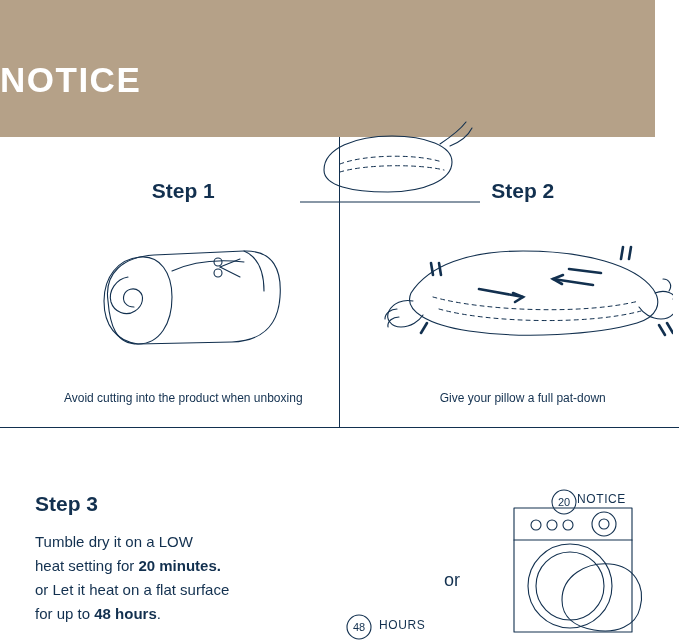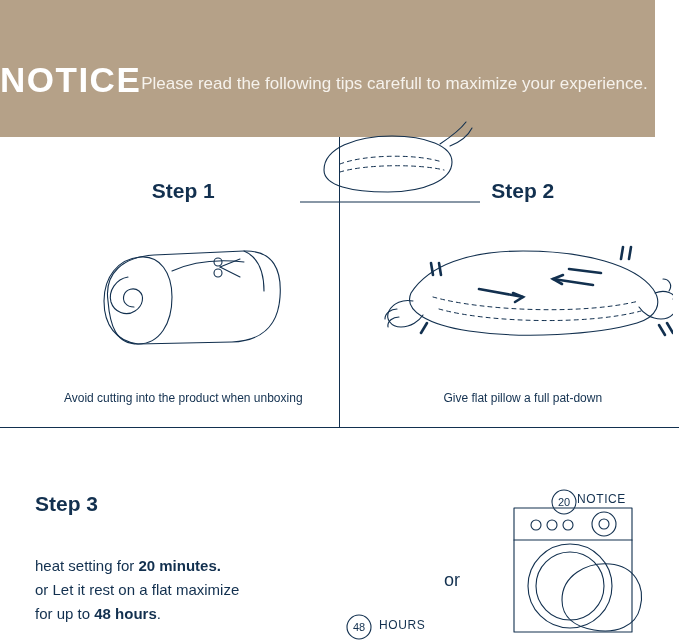--- a/index.html
+++ b/index.html
@@ -165,21 +165,20 @@
   .ln-t { fill: none; stroke: #12304f; stroke-width: 2.6; stroke-linecap: round; }
   .badge-txt { fill: #12304f; font-family: "Liberation Sans", sans-serif; font-size: 11px; }
 </style>
 </head>
 <body>
 
 <div class="page">
 
   <div class="header">
     <div class="header-title">NOTICE</div>
-    <div class="header-sub">Please read the following tips carefull to maximize your experience.</div>
   </div>
 
   <div class="steps-row">
 
     <div class="step-cell">
       <div class="step-title">Step 1</div>
       <div class="step-art">
         <svg width="230" height="130" viewBox="0 0 230 130">
           <path class="ln" d="M40 70 C36 42 55 26 86 24 L176 20 C206 19 214 40 212 66 C210 96 192 110 164 111 L70 113 C48 113 42 95 40 70 Z"></path>
           <path class="ln" d="M70 113 C48 110 36 94 36 70 C36 46 50 28 72 26 C92 24 104 42 104 66 C104 92 92 113 70 113 Z"></path>
@@ -218,33 +217,33 @@
           <path class="ln-t" d="M228 42 L196 38"></path>
           <path class="ln-t" d="M248 28 L250 16"></path>
           <path class="ln-t" d="M256 28 L258 16"></path>
           <path class="ln-t" d="M60 44 L58 32"></path>
           <path class="ln-t" d="M68 44 L66 32"></path>
           <path class="ln-t" d="M54 92 L48 102"></path>
           <path class="ln-t" d="M286 94 L292 104"></path>
           <path class="ln-t" d="M294 92 L300 102"></path>
         </svg>
       </div>
-      <div class="step-caption">Give flat pillow a full pat-down</div>
+      <div class="step-caption">Give your pillow a full pat-down</div>
     </div>
   </div>
 
   <div class="divider-v"></div>
   <div class="divider-h"></div>
 
   <div class="step3">
     <div class="step3-title">Step 3</div>
     <div class="step3-text">
-      <br>
+      <span>Tumble dry it on a LOW</span><br>
       <span>heat setting for </span><b>20 minutes.</b><br>
-      <span>or Let it rest on a flat maximize</span><br>
+      <span>or Let it heat on a flat surface</span><br>
       <span>for up to </span><b>48 hours</b><span>.</span>
     </div>
   </div>
 
   <div class="pillow-art">
     <svg width="180" height="120" viewBox="0 0 180 120">
       <path class="ln" d="M24 70 C24 48 56 36 92 36 C126 36 152 46 152 62 C152 80 124 92 88 92 C52 92 24 86 24 70 Z"></path>
       <path class="ln-d" d="M40 64 C66 54 118 54 142 62"></path>
       <path class="ln-d" d="M40 72 C66 64 120 64 144 70"></path>
       <path class="ln" d="M140 44 C152 36 160 30 166 22"></path>

